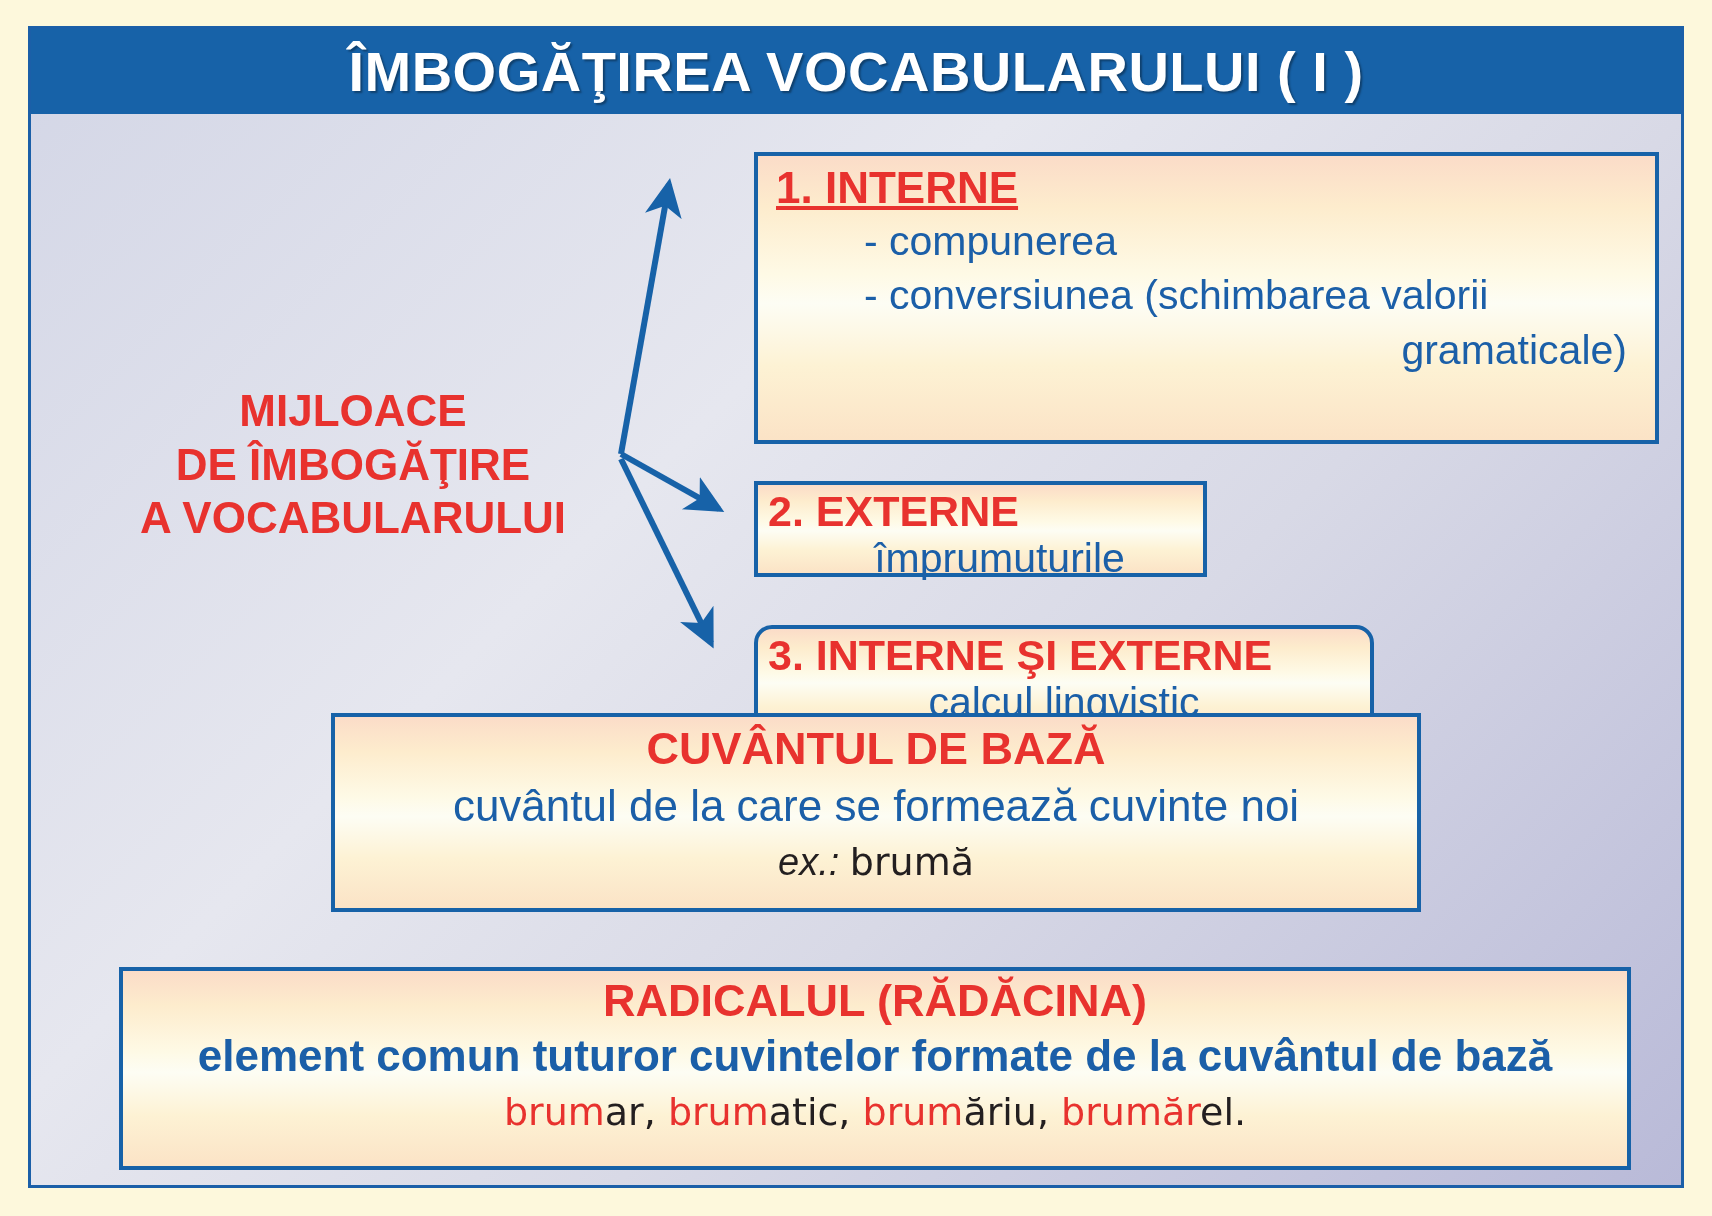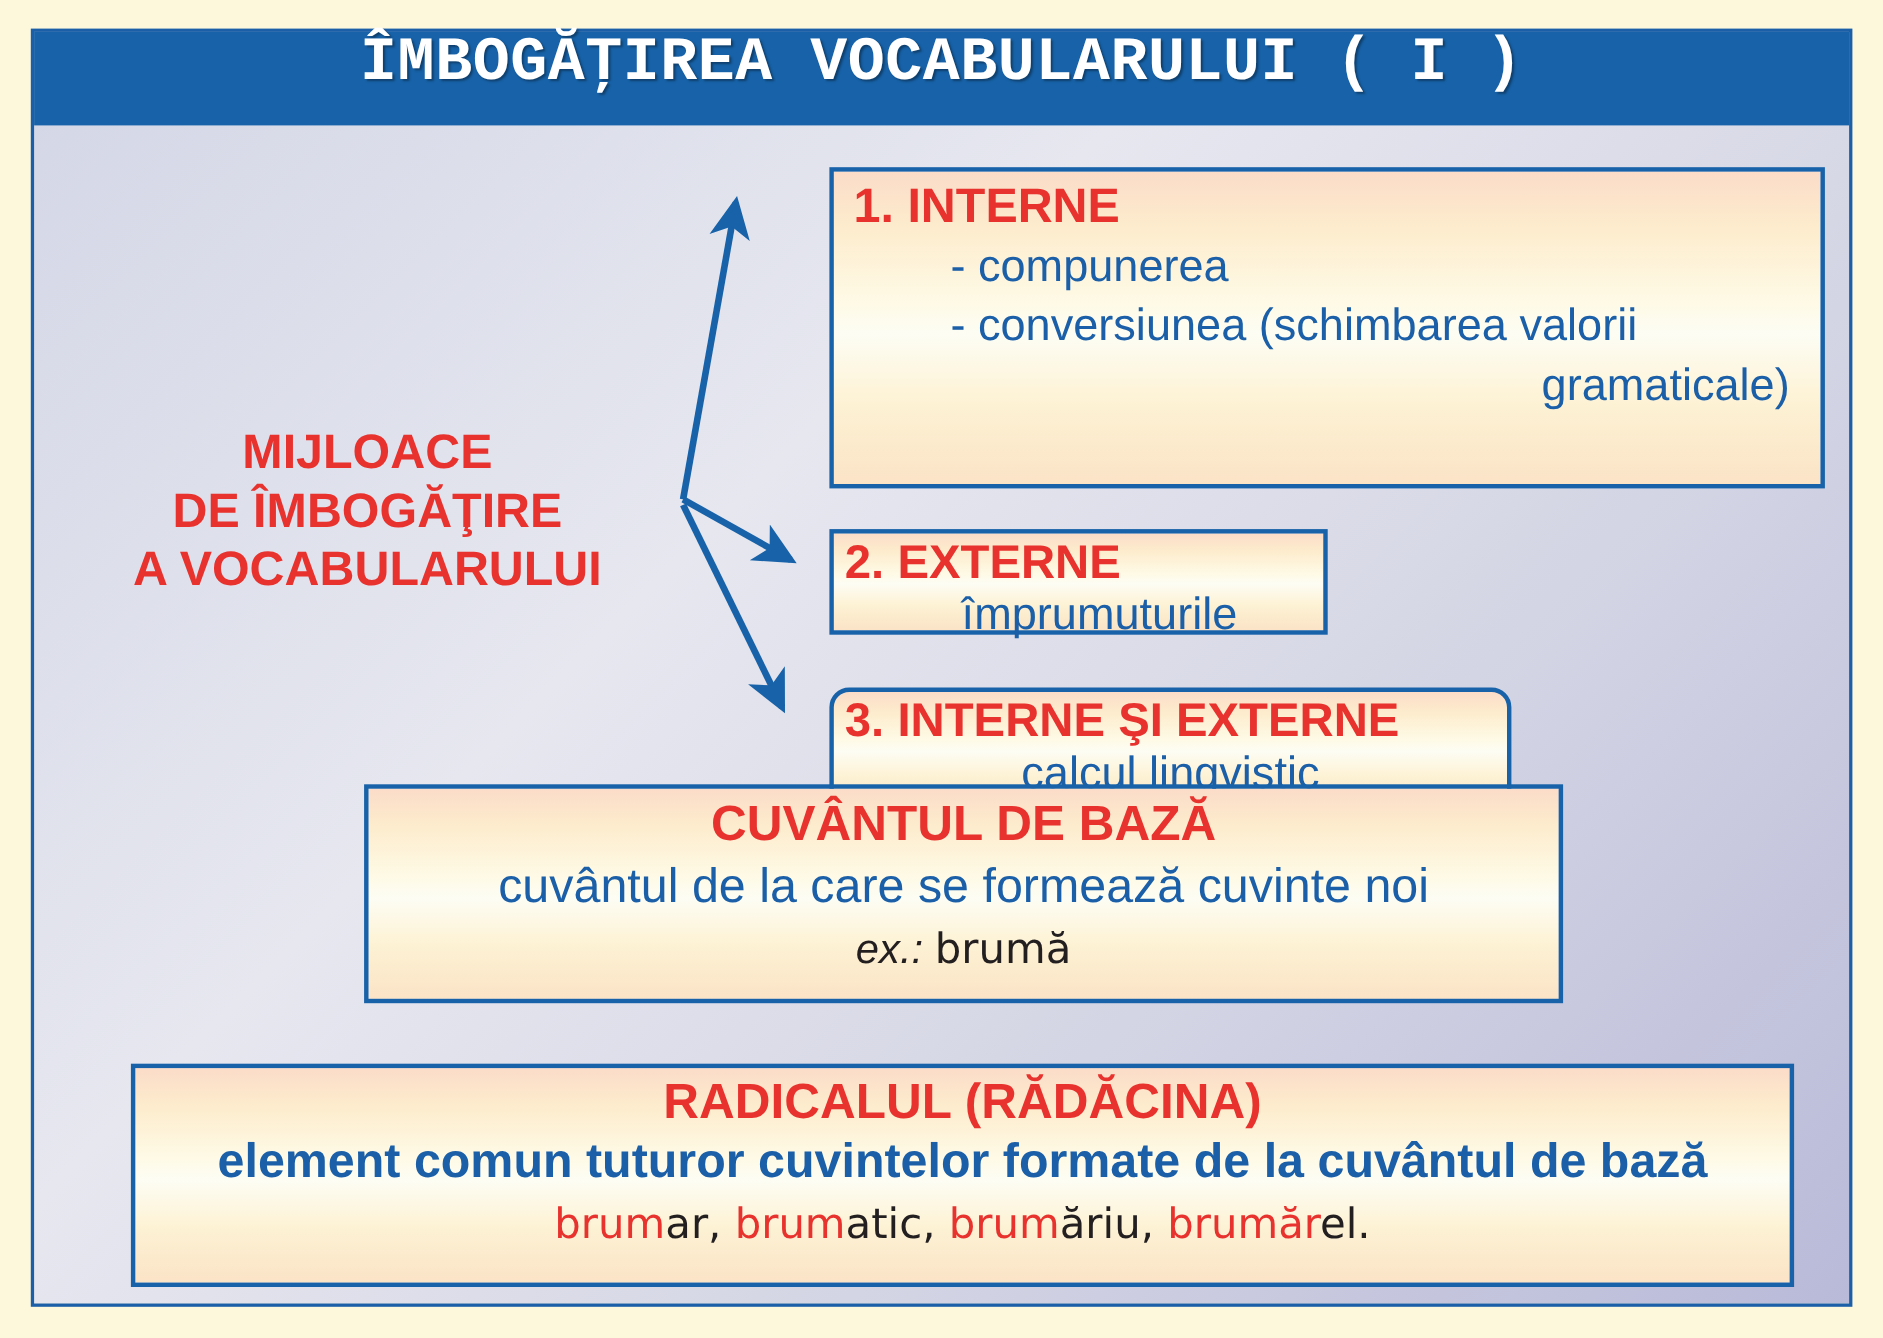--- a/index.html
+++ b/index.html
@@ -30,23 +30,22 @@
   
   #title-bar {
     position: absolute;
     left: 0;
     top: 0;
     width: 100%;
     height: 85px;
     background: #1762a8;
     box-sizing: border-box;
     display: flex;
-    align-items: flex-start;
+    align-items: center;
     justify-content: center;
-    font-family: Liberation Mono, monospace;
   }
   #title-text {
     color: #ffffff;
     font-weight: bold;
     font-size: 56px;
     letter-spacing: 0.5px;
     line-height: 1;
     white-space: nowrap;
     text-shadow: 2px 2px 2px rgba(0,0,0,0.35);
   }
@@ -78,20 +77,21 @@
   #box-interne {
     left: 723px;
     top: 123px;
     width: 905px;
     height: 292px;
     padding: 6px 16px 6px 18px;
   }
   #box-interne .hdr {
     font-size: 44px;
     margin: 2px 0 2px 0;
+    text-decoration: underline;
   }
   #box-interne ul {
     list-style: none;
     margin: 0;
     padding: 0 0 0 88px;
   }
   #box-interne li {
     color: #1b5fa8;
     font-size: 41px;
     line-height: 1.33;
@@ -170,21 +170,21 @@
     margin-top: 8px;
     font-size: 38px;
     color: #231f20;
     font-family: "DejaVu Sans", sans-serif;
   }
   .examples .root { color: #e8322e; }
 
   
   #left-label {
     position: absolute;
-    left: 23px;
+    left: 42px;
     top: 355px;
     width: 560px;
     text-align: center;
     color: #e8322e;
     font-weight: bold;
     font-size: 44px;
     line-height: 1.22;
   }
 
   

